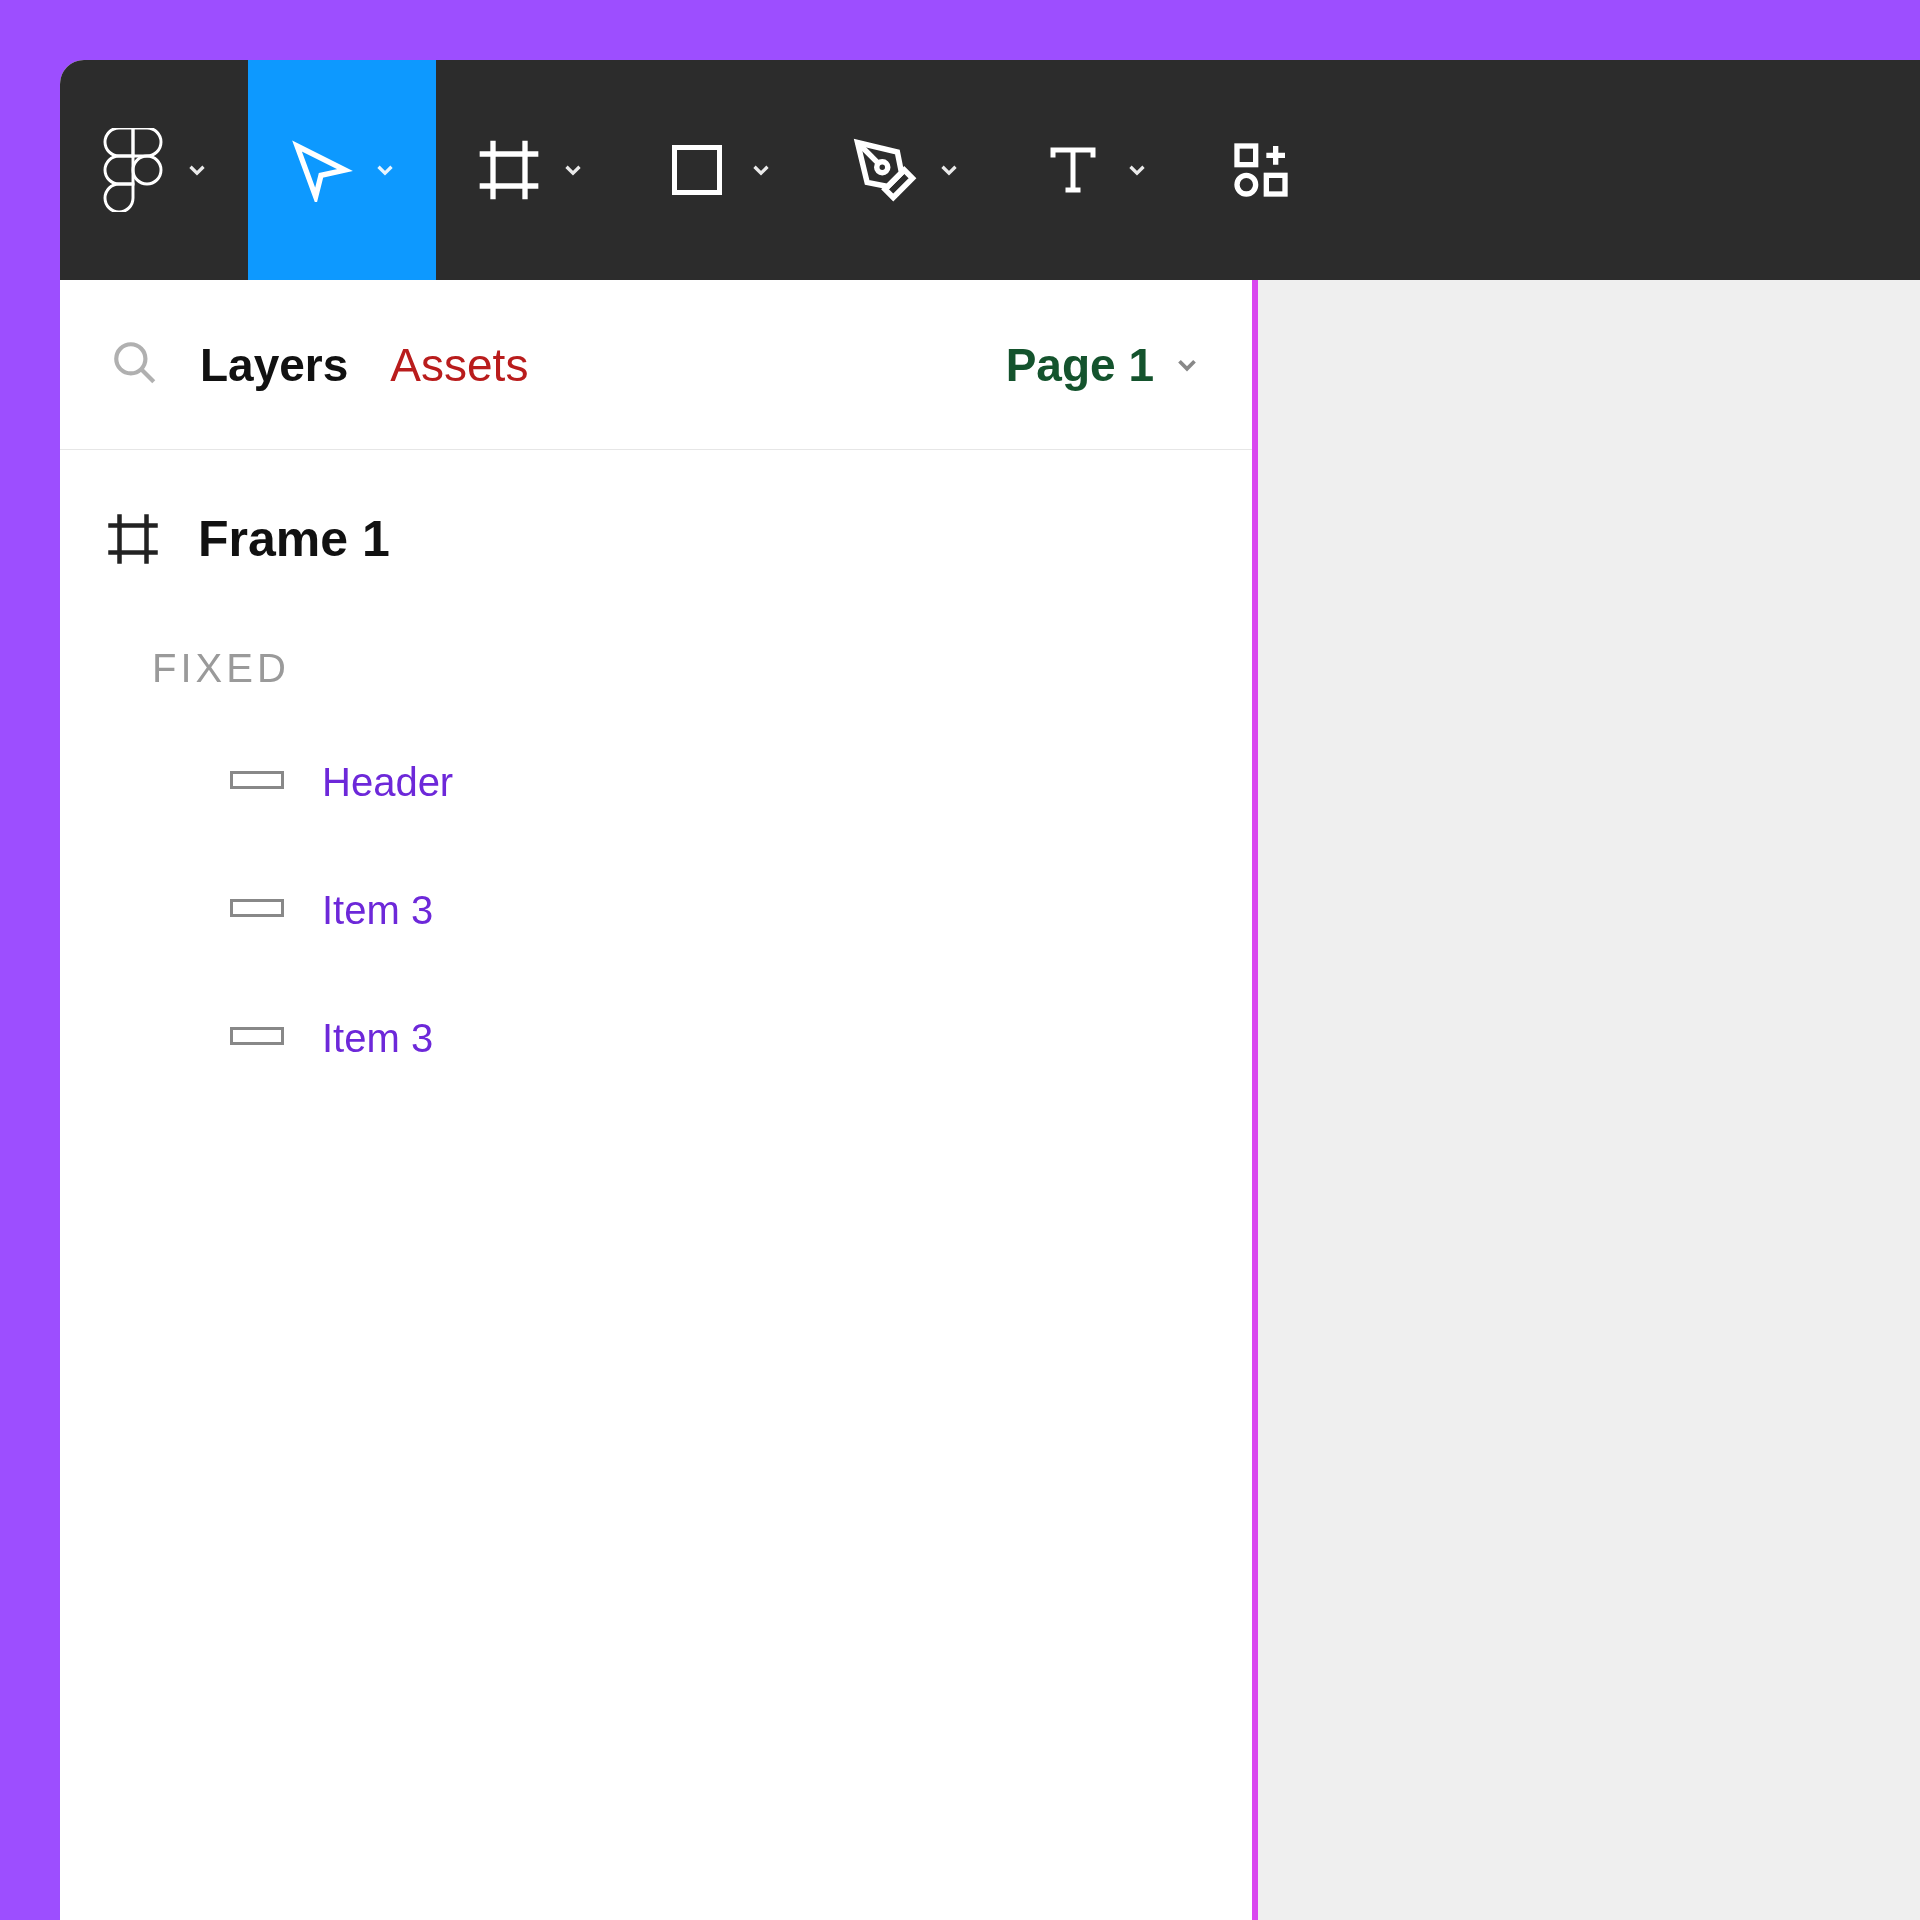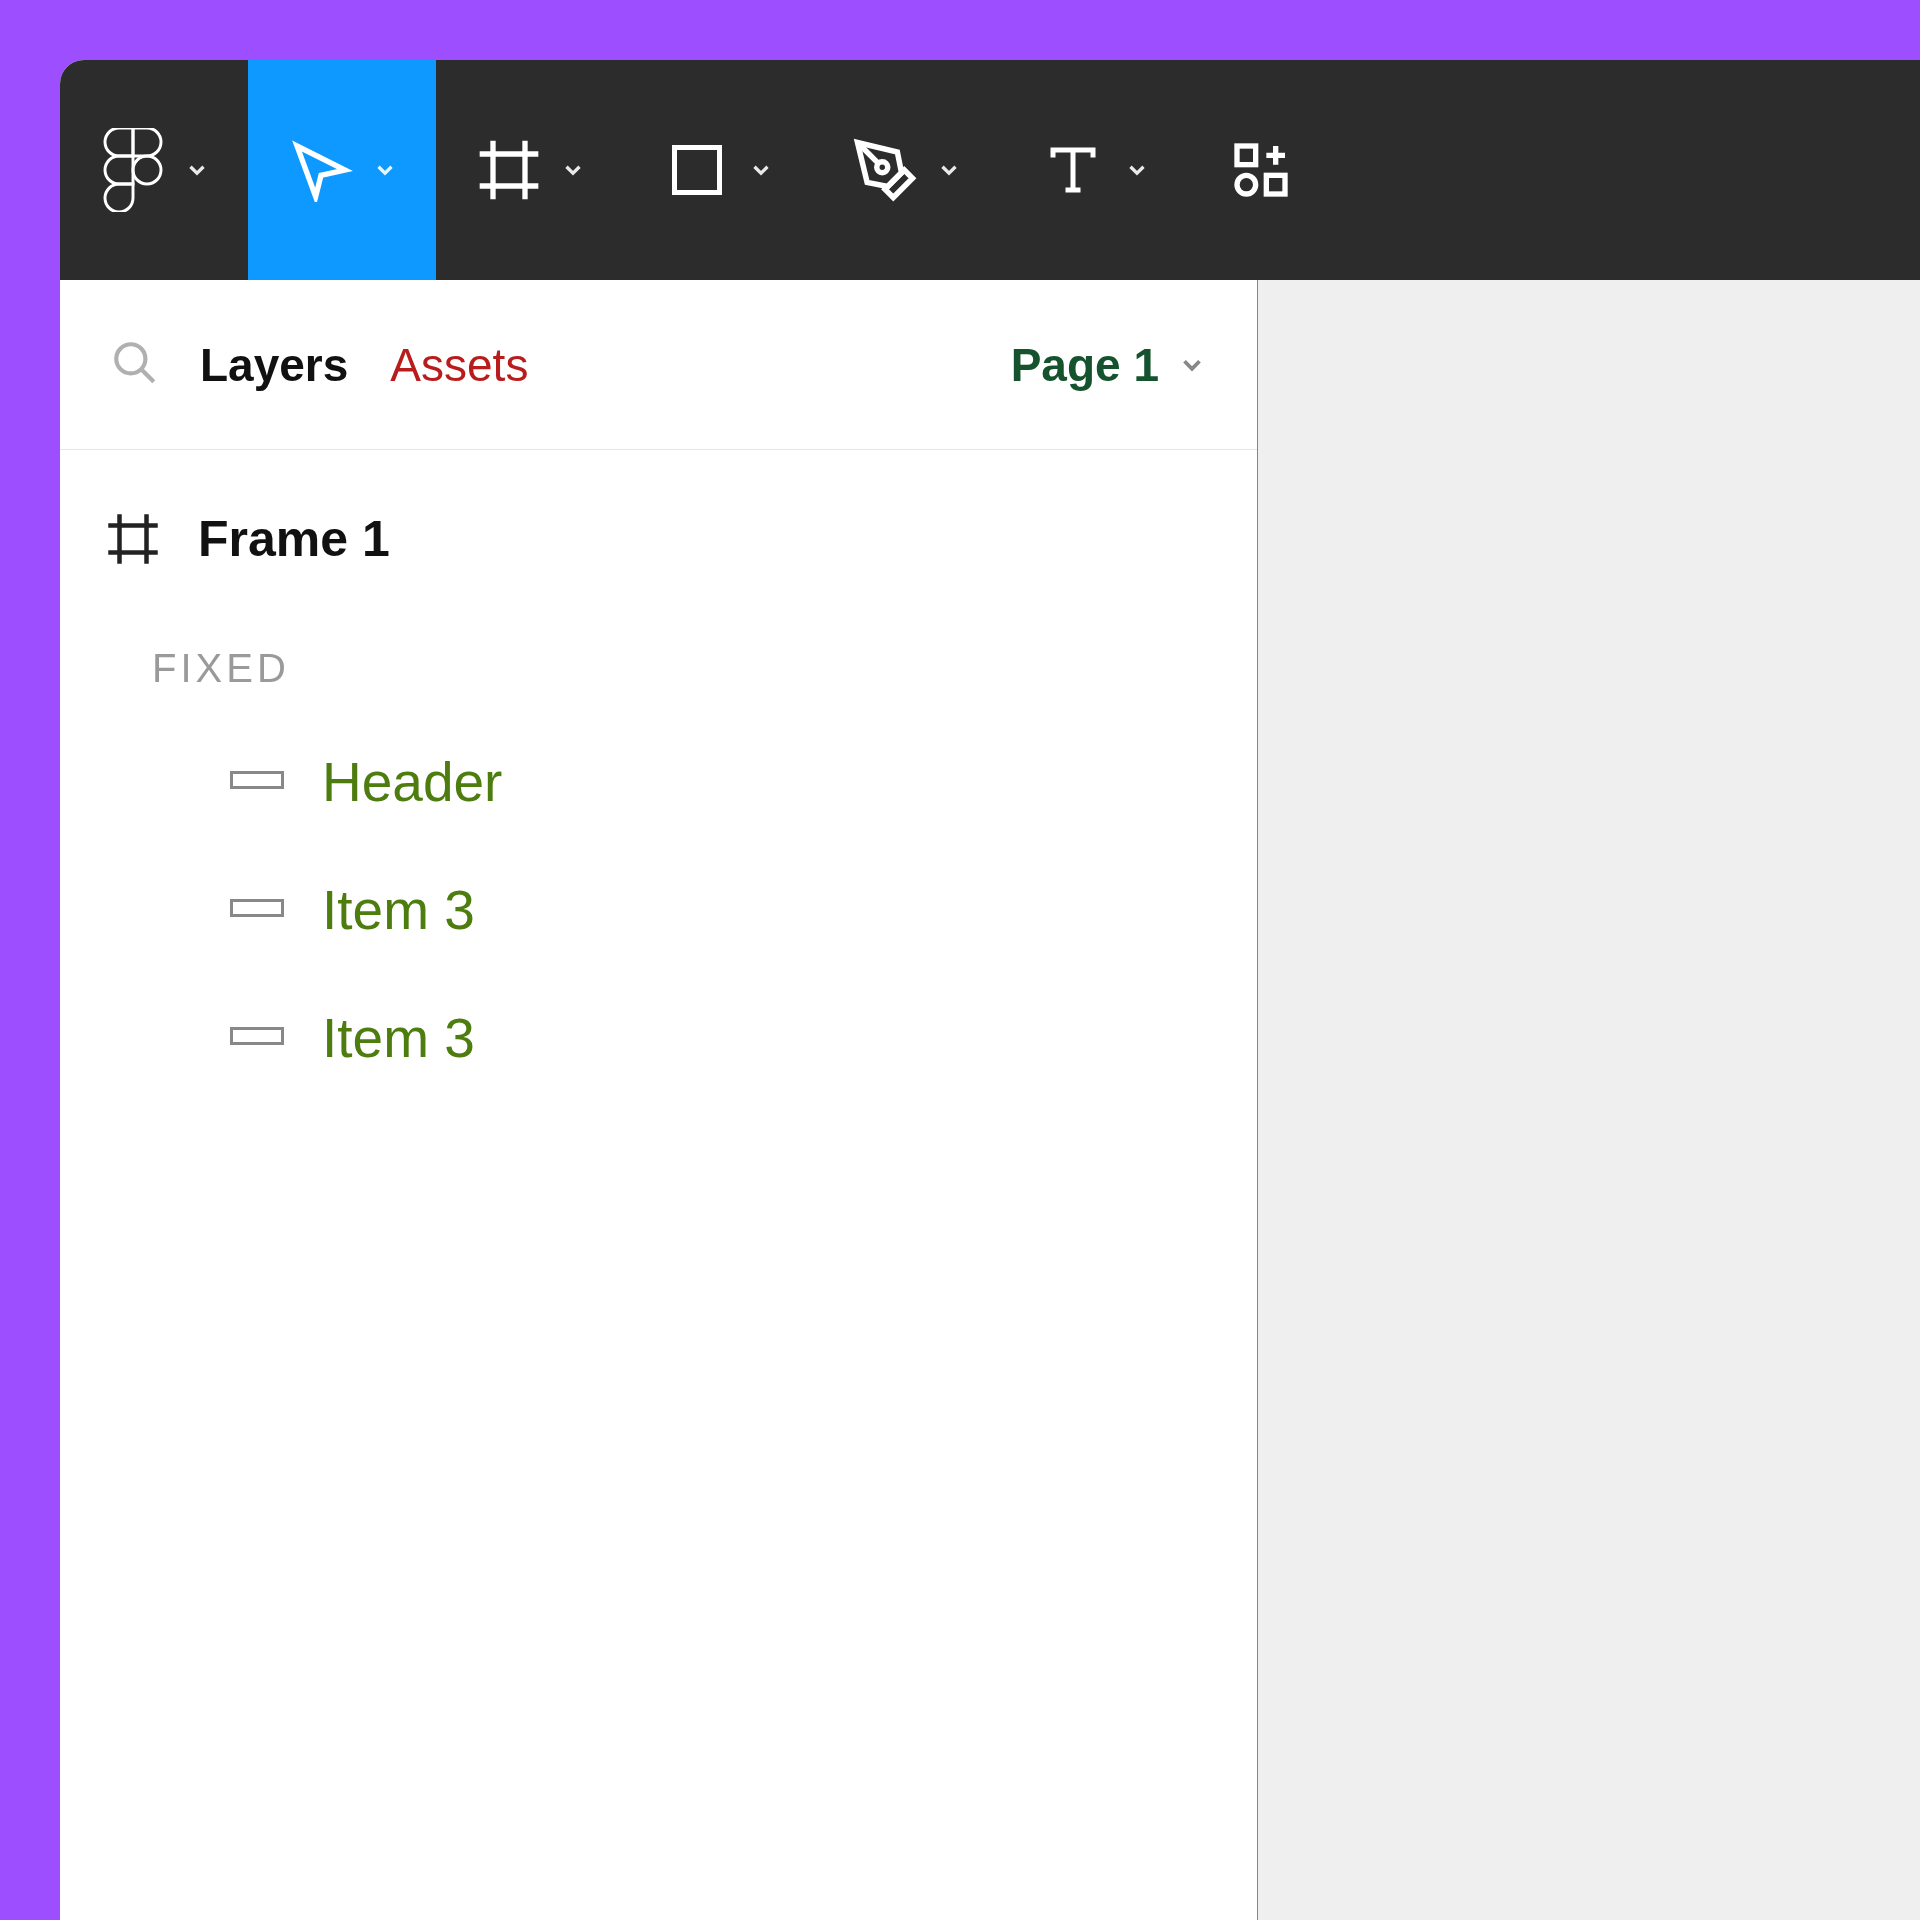--- a/index.html
+++ b/index.html
@@ -56,21 +56,21 @@
     .body-row {
       display: flex;
       flex: 1;
       min-height: 0;
     }
     .sidebar {
       width: 1198px;
       background: #ffffff;
       display: flex;
       flex-direction: column;
-      border-right: 1px solid #d946ef;
+      border-right: 6px solid #d946ef;
     }
     .canvas {
       flex: 1;
       background: #efefef;
     }
     
     .panel-header {
       display: flex;
       align-items: center;
       height: 170px;
@@ -139,22 +139,22 @@
     .child-row {
       display: flex;
       align-items: center;
       height: 128px;
       padding-left: 170px;
       gap: 38px;
       cursor: pointer;
     }
     .child-row.component .child-label { padding-left: 0; }
     .child-label {
-      font-size: 55px;
-      color: #4d7c0f;
+      font-size: 40px;
+      color: #6d28d9;
     }
     .frame-icon-slot {
       width: 70px;
       height: 70px;
       display: flex;
       align-items: center;
       justify-content: center;
     }
     .comp-icon {
       color: #888;

